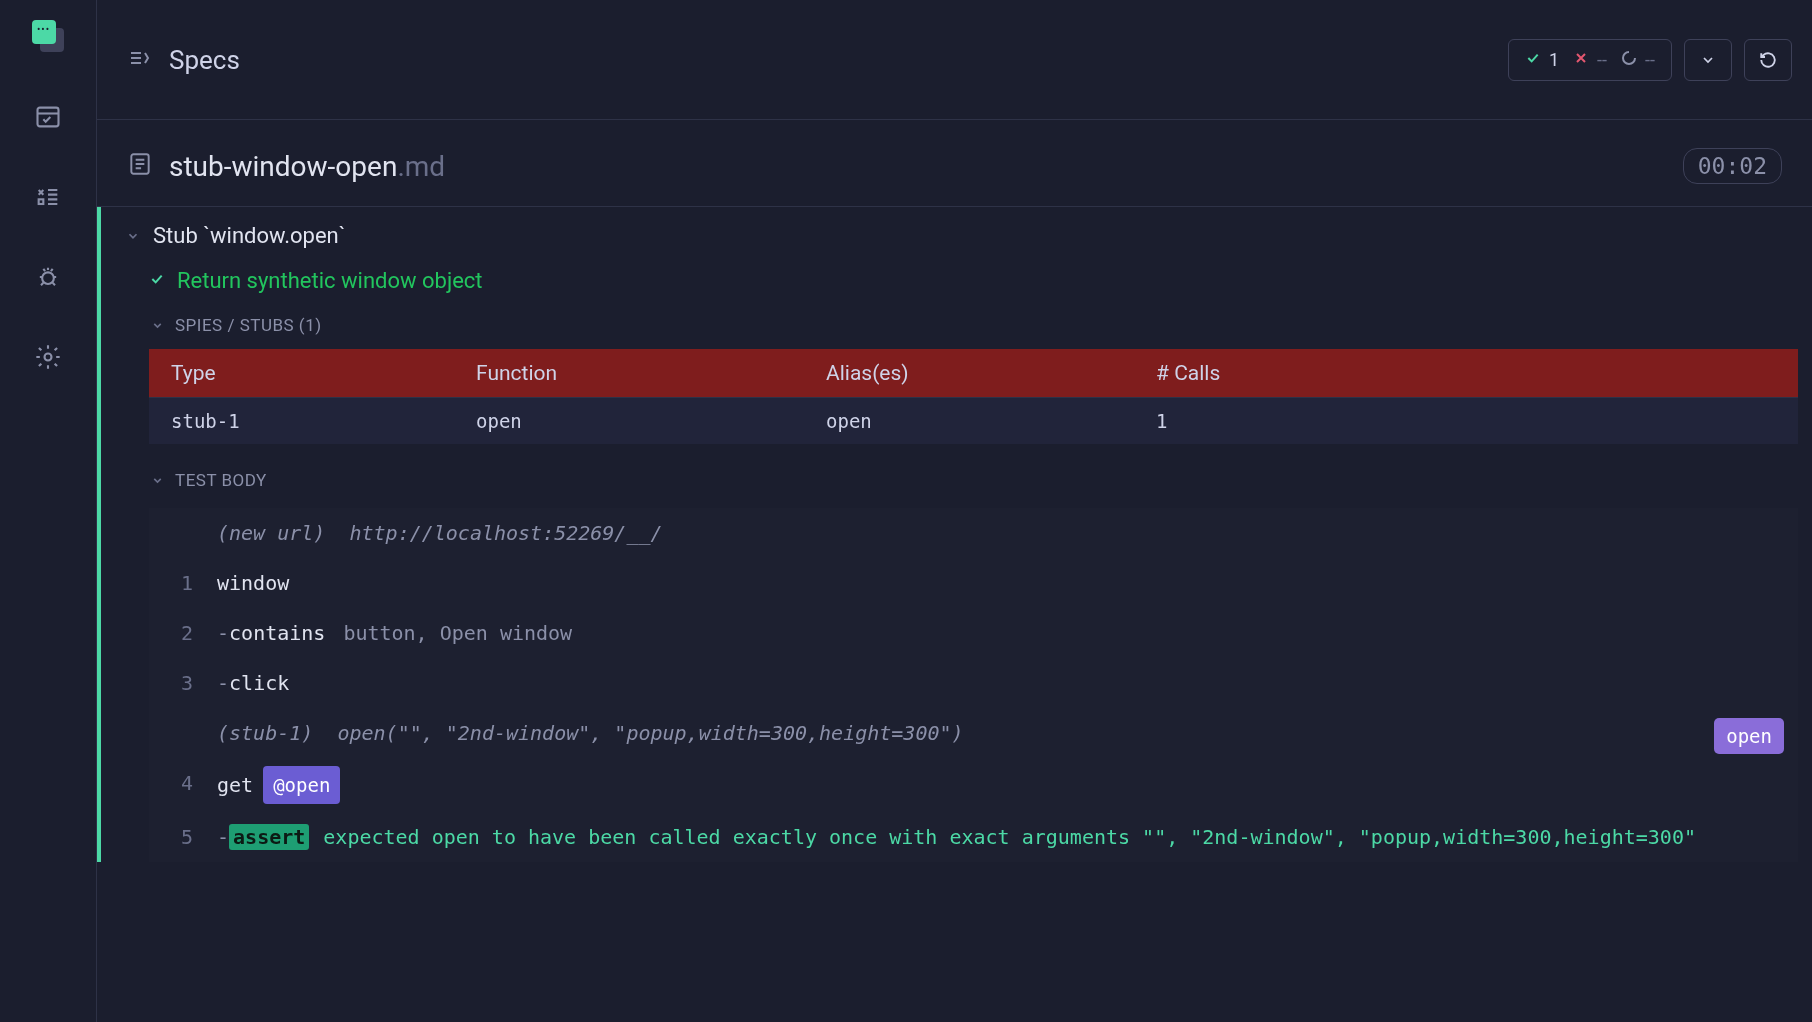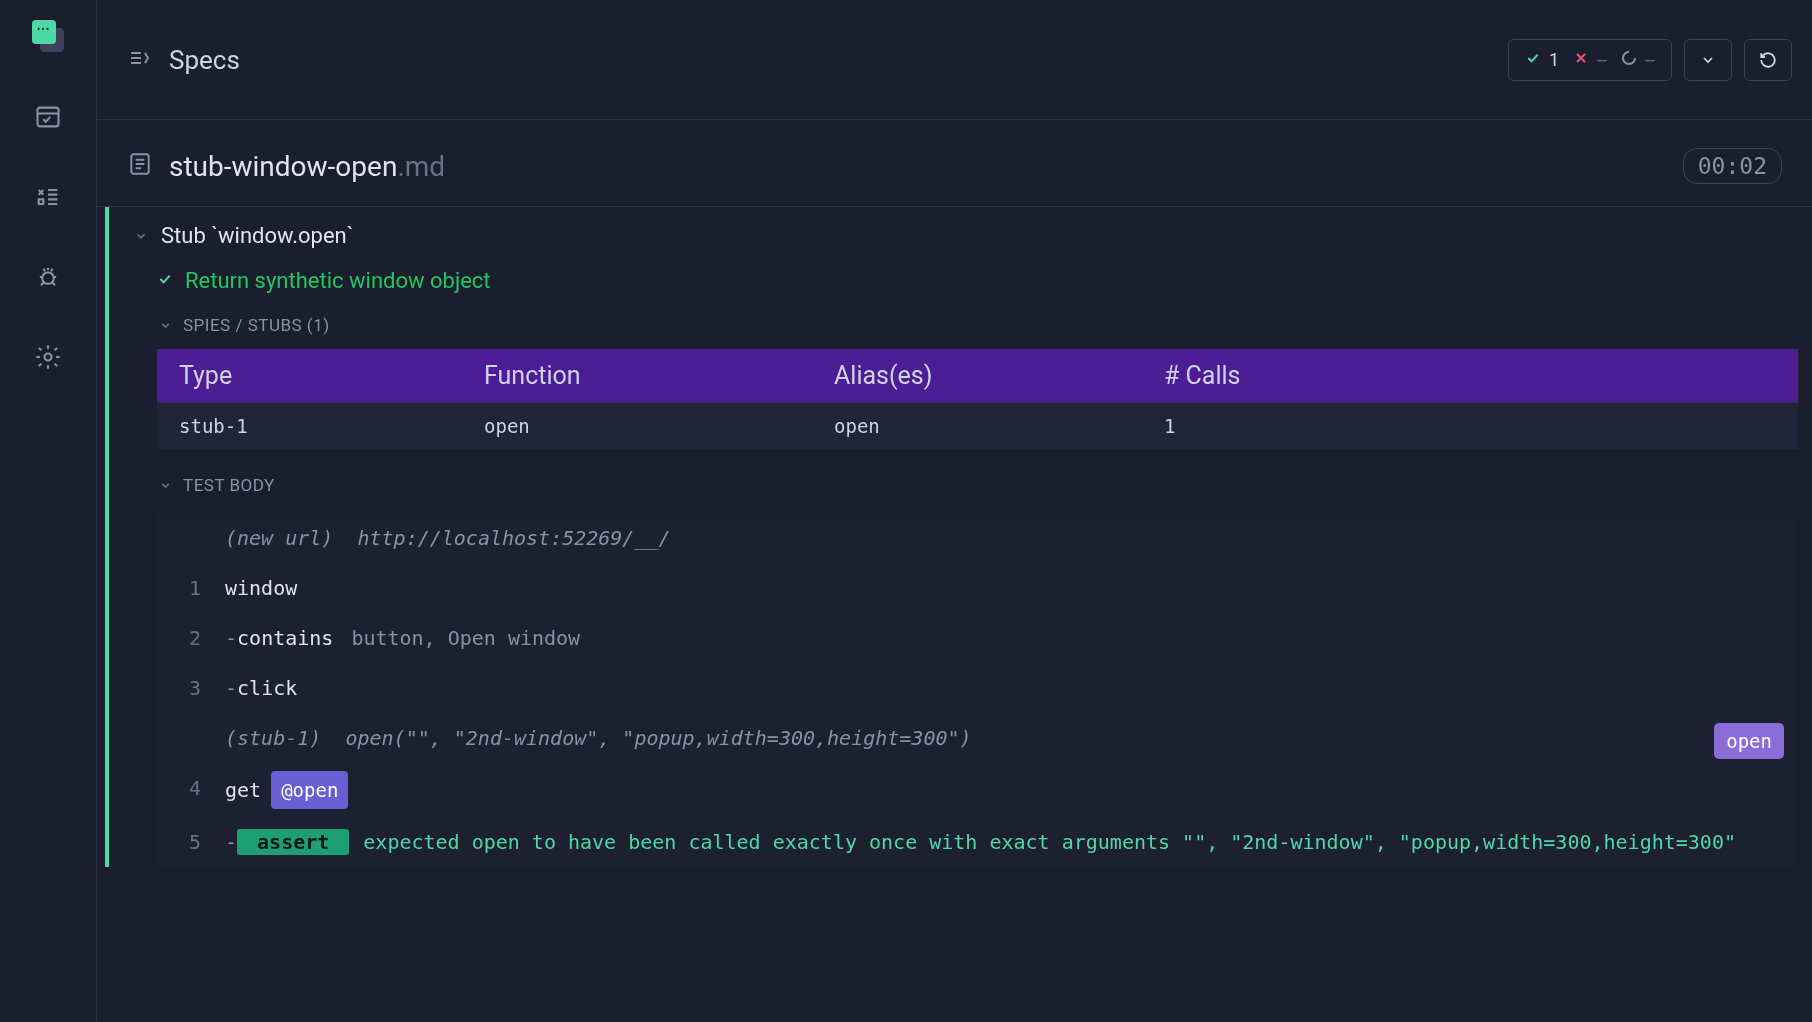--- a/index.html
+++ b/index.html
@@ -163,21 +163,21 @@
     .timer {
       border: 1px solid #3e4159;
       border-radius: 14px;
       padding: 4px 14px;
       color: #8b90a9;
       font-size: 23px;
       font-family: ui-monospace, "SF Mono", Menlo, monospace;
     }
     .test-block {
       border-left: 4px solid #4cd9a6;
-      margin-left: 8px;
+      margin-left: 0;
     }
     .suite-row {
       display: flex;
       align-items: center;
       gap: 12px;
       padding: 16px 24px 10px 24px;
       cursor: pointer;
     }
     .chevron {
       color: #6a6f8a;
@@ -216,23 +216,23 @@
       font-size: 17px;
       letter-spacing: 0.5px;
       text-transform: uppercase;
     }
     .stubs-table {
       margin: 4px 14px 0 48px;
     }
     .tbl-header {
       display: flex;
       padding: 12px 22px;
-      background: #4c1d95;
+      background: #7f1d1d;
       color: #cfd3e8;
-      font-size: 25px;
+      font-size: 21px;
       justify-content: space-between;
     }
     .tbl-body-row {
       display: flex;
       padding: 12px 22px;
       background: #21243a;
       border-top: 1px solid #2e3247;
       font-family: ui-monospace, "SF Mono", Menlo, monospace;
       font-size: 19px;
       color: #cfd3e8;
@@ -292,21 +292,21 @@
       border-radius: 4px;
       padding: 3px 10px;
       font-size: 19px;
       font-weight: 500;
       font-style: normal;
     }
     .assert-badge {
       background: #1e9e73;
       color: #0c1a14;
       border-radius: 3px;
-      padding: 1px 20px;
+      padding: 1px 4px;
       font-weight: 700;
     }
     .assert-text {
       color: #4cd9a6;
       margin-left: 14px;
     }
     .alias-pill-right {
       position: absolute;
       right: 14px;
       top: 10px;

